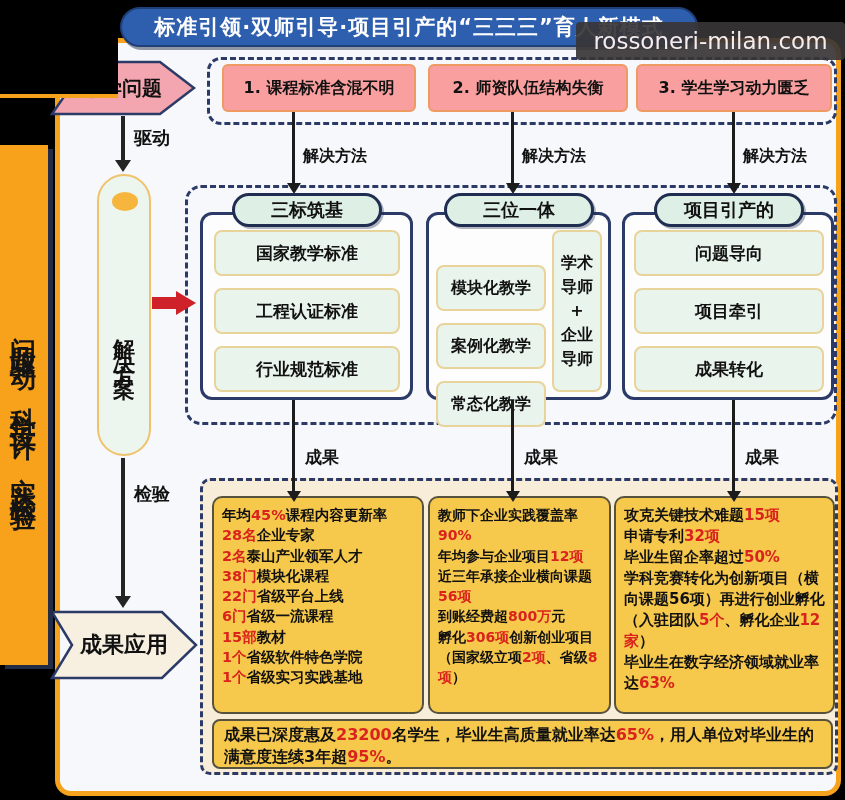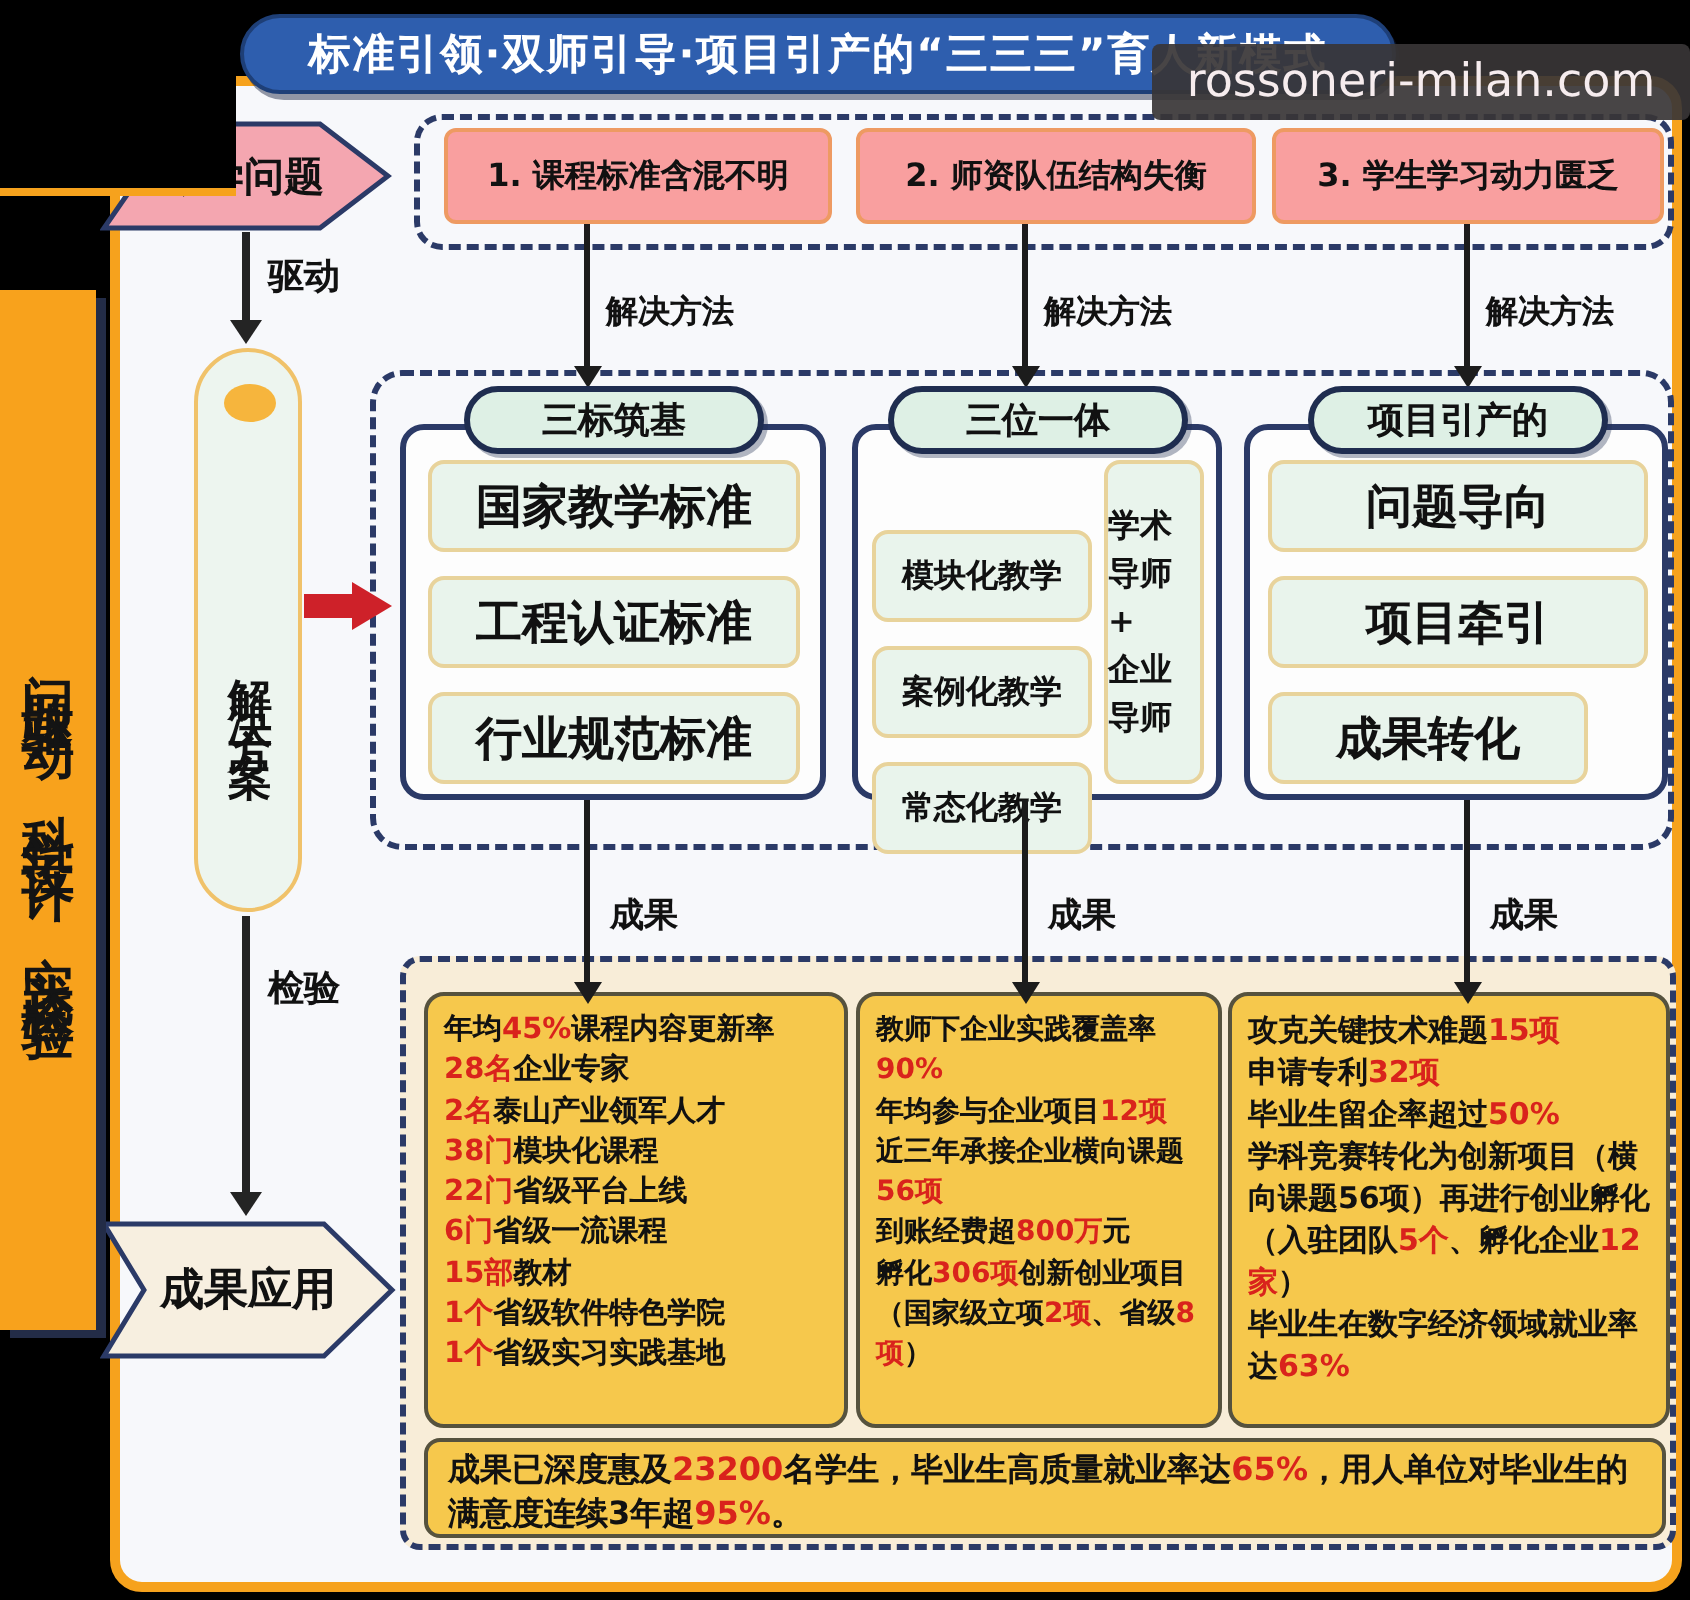--- a/index.html
+++ b/index.html
@@ -57,24 +57,24 @@
                background:#f8edd8;z-index:1;}
   
   .pink{background:#f99f9f;border:2px solid #ee9a62;border-radius:6px;display:flex;
     align-items:center;justify-content:center;font-weight:bold;font-size:16px;z-index:2;}
   
   .mcol{background:#fdfdfd;border:3px solid #2b3a67;border-radius:12px;z-index:2;}
   .pill{background:#def0e5;border:3px solid #1f2d50;border-radius:17px;display:flex;
     align-items:center;justify-content:center;font-weight:bold;font-size:18px;z-index:3;
     box-shadow:2px 2px 0 rgba(31,45,80,.35);}
   .mitem{background:#e9f4ec;border:2px solid #e8d39b;border-radius:8px;display:flex;
-    align-items:center;justify-content:center;font-weight:bold;font-size:23px;z-index:3;text-align:center;}
+    align-items:center;justify-content:center;font-weight:bold;font-size:17px;z-index:3;text-align:center;}
   .mitem.small{font-size:16px;margin-top:35px;}
   .sidebox{background:#e9f4ec;border:2px solid #e8d39b;border-radius:8px;z-index:3;
-    display:flex;flex-direction:column;align-items:flex-start;justify-content:center;
+    display:flex;flex-direction:column;align-items:center;justify-content:center;
     font-weight:bold;font-size:16px;line-height:1.5;}
   
   .ybox{background:#f6c84c;border:2px solid #56523e;border-radius:10px;z-index:2;
     padding:7px 8px;font-weight:bold;}
   .ybox .rline{margin:0;}
   .ybox.c1{font-size:14.5px;line-height:1.4;}
   .ybox.c2{font-size:14px;line-height:1.45;}
   .ybox.c3{font-size:15px;line-height:1.4;}
   .red{color:#d9231c;}
   .summary{left:212px;top:719px;width:621px;height:50px;background:#f6c84c;
@@ -160,21 +160,21 @@
   <span>导师</span>
   <span>+</span>
   <span>企业</span>
   <span>导师</span>
 </div>
 
 <div class="abs mcol" style="left:622px;top:212px;width:212px;height:188px;"></div>
 <div class="abs pill" style="left:654px;top:193px;width:150px;height:34px;">项目引产的</div>
 <div class="abs mitem" style="left:634px;top:230px;width:190px;height:46px;">问题导向</div>
 <div class="abs mitem" style="left:634px;top:288px;width:190px;height:46px;">项目牵引</div>
-<div class="abs mitem" style="left:634px;top:346px;width:160px;height:46px;">成果转化</div>
+<div class="abs mitem" style="left:634px;top:346px;width:190px;height:46px;">成果转化</div>
 
 <div class="abs vline thin" style="left:292px;top:400px;height:92px;"></div>
 <div class="abs vhead thin" style="left:287px;top:491px;"></div>
 <div class="abs small-label" style="left:305px;top:446px;font-size:17px;">成果</div>
 
 <div class="abs vline thin" style="left:511px;top:400px;height:92px;"></div>
 <div class="abs vhead thin" style="left:506px;top:491px;"></div>
 <div class="abs small-label" style="left:524px;top:446px;font-size:17px;">成果</div>
 
 <div class="abs vline thin" style="left:732px;top:400px;height:92px;"></div>

